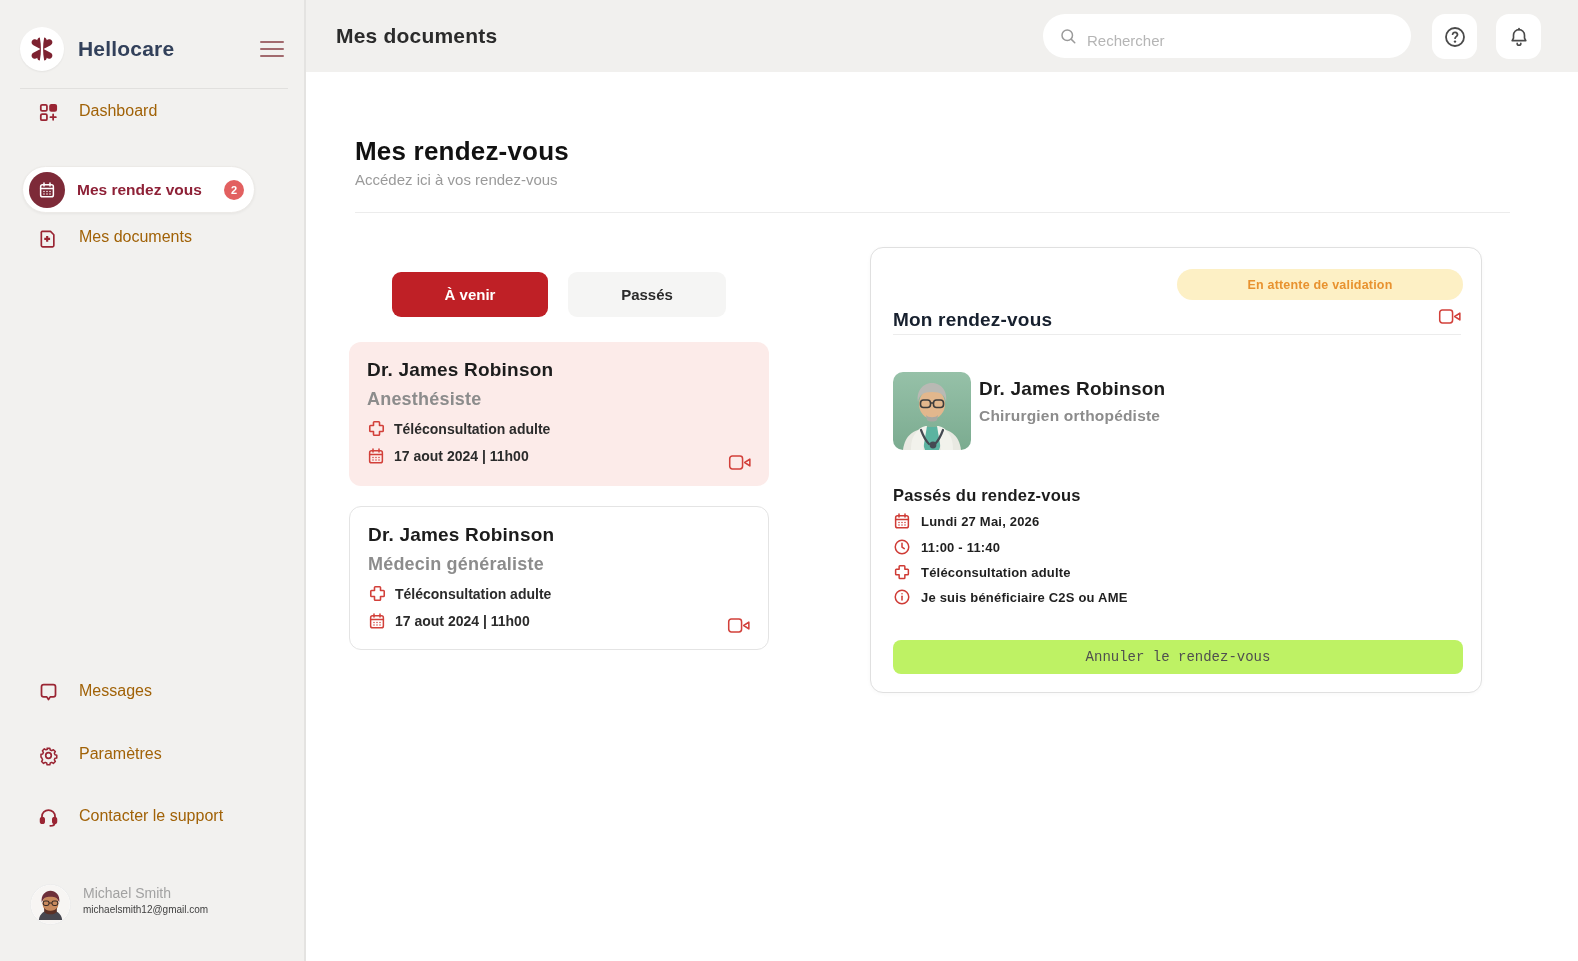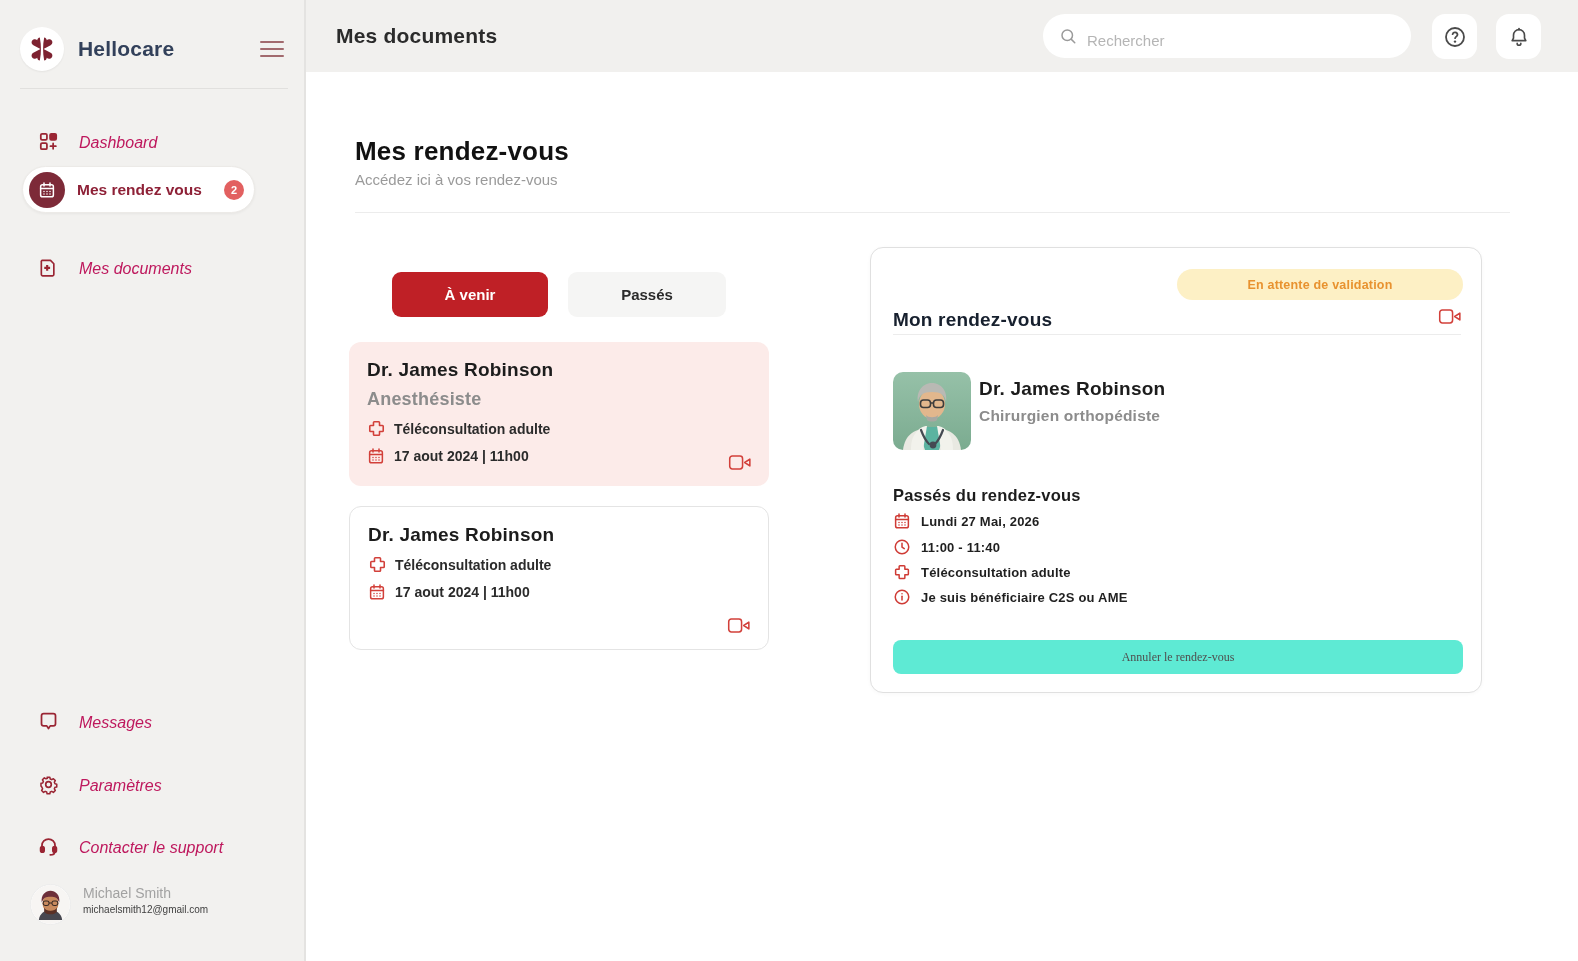--- a/index.html
+++ b/index.html
@@ -27,22 +27,22 @@
   .brand-row{position:absolute;left:20px;top:26px;right:20px;height:46px;
     display:flex;align-items:center;}
   .logo-circle{width:44px;height:44px;border-radius:50%;background:#fff;
     display:flex;align-items:center;justify-content:center;box-shadow:0 1px 2px rgba(0,0,0,.06);}
   .brand-name{margin-left:14px;font-size:21px;font-weight:700;color:var(--navy);letter-spacing:.2px;}
   .hamburger{margin-left:auto;width:24px;height:16px;display:flex;flex-direction:column;
     justify-content:space-between;cursor:pointer;}
   .hamburger span{display:block;height:2px;background:#a26a6e;border-radius:2px;}
   .side-divider{position:absolute;left:20px;right:16px;top:88px;height:1px;background:#e1e0de;}
 
-  .nav-item{position:absolute;left:22px;right:28px;height:50px;display:flex;align-items:flex-end;
-    cursor:pointer;color:#be185d;font-size:16px;font-style:italic;}
+  .nav-item{position:absolute;left:22px;right:28px;height:50px;display:flex;align-items:flex-start;
+    cursor:pointer;color:#a16207;font-size:16px;}
   .nav-item .ni-icon{width:22px;margin-left:16px;margin-right:19px;color:var(--icon-red);}
   .nav-dashboard{top:102px;}
   .nav-documents{top:228px;}
   .nav-messages{top:682px;}
   .nav-settings{top:745px;}
   .nav-support{top:807px;}
 
   .nav-active{position:absolute;left:22px;top:166px;width:233px;height:47px;background:#fff;
     border:1px solid #eceae7;border-radius:25px;display:flex;align-items:center;cursor:pointer;
     box-shadow:0 1px 3px rgba(0,0,0,.05);}
@@ -105,22 +105,22 @@
   .panel-video{position:absolute;right:19px;top:59px;width:24px;color:var(--video-red);cursor:pointer;}
   .panel-divider{position:absolute;left:22px;right:20px;top:86px;height:1px;background:#ececec;}
   .doc-photo{position:absolute;left:22px;top:124px;width:78px;height:78px;border-radius:10px;overflow:hidden;}
   .doc-name{position:absolute;left:108px;top:130px;font-size:19px;font-weight:700;color:#1c1c1c;letter-spacing:.2px;}
   .doc-spec{position:absolute;left:108px;top:159px;font-size:15.5px;font-weight:700;color:#8c8c8c;letter-spacing:.2px;text-align:right;}
   .details-title{position:absolute;left:22px;top:238px;font-size:16.5px;font-weight:700;color:#1c1c1c;letter-spacing:.2px;}
   .detail-row{position:absolute;left:22px;display:flex;align-items:center;color:#1f1f1f;
     font-size:13px;font-weight:700;letter-spacing:.2px;}
   .detail-row .ri{width:18px;margin-right:10px;color:#cf3b35;}
   .dr-0{top:264px;} .dr-1{top:290px;} .dr-2{top:315px;} .dr-3{top:340px;}
-  .cancel-btn{position:absolute;left:22px;top:392px;width:570px;height:34px;background:#5eead4;border:none;
-    border-radius:8px;font-size:12px;color:#4f4f4f;cursor:pointer;font-family:Liberation Serif, serif;}
+  .cancel-btn{position:absolute;left:22px;top:392px;width:570px;height:34px;background:#bef264;border:none;
+    border-radius:8px;font-size:14px;color:#4f4f4f;cursor:pointer;font-family:Liberation Mono, monospace;}
 </style>
 </head>
 <body>
 
 <aside class="sidebar">
   <div class="brand-row">
     <div class="logo-circle">
       <svg width="26" height="26" viewBox="0 0 24 24" fill="#7d2230">
         <path d="M11 12 4.6 7.4C2.6 5.9 3 2.9 5.4 2.2c1.3-.4 2.7.1 3.4 1.2.2-1.3 1.3-2.3 2.7-2.3v5.8z" transform="rotate(-8 12 12)"></path>
         <path d="M13 12l6.4-4.6c2-1.5 1.6-4.5-.8-5.2-1.3-.4-2.7.1-3.4 1.2-.2-1.3-1.3-2.3-2.7-2.3v5.8z" transform="rotate(8 12 12)"></path>
@@ -283,20 +283,21 @@
     <span class="card-video">
       <svg width="24" height="19" viewBox="0 0 28 20" fill="none" stroke="currentColor" stroke-width="1.8" stroke-linejoin="round">
         <rect x="2" y="2.5" width="15" height="15" rx="3"></rect>
         <path d="M19.5 10l6-4v8z"></path>
       </svg>
     </span>
   </div>
 
   <div class="appt-card card-2">
     <div class="appt-doctor">Dr. James Robinson</div>
+    <div class="appt-spec">Médecin généraliste</div>
     <div class="appt-row">
       <span class="ri">
         <svg width="19" height="19" viewBox="0 0 24 24" fill="none" stroke="currentColor" stroke-width="2" stroke-linejoin="round">
           <path d="M9.2 3.5h5.6a1 1 0 0 1 1 1v3.7h3.7a1 1 0 0 1 1 1v5.6a1 1 0 0 1-1 1h-3.7v3.7a1 1 0 0 1-1 1H9.2a1 1 0 0 1-1-1v-3.7H4.5a1 1 0 0 1-1-1V9.2a1 1 0 0 1 1-1h3.7V4.5a1 1 0 0 1 1-1z"></path>
         </svg>
       </span>
       <span>Téléconsultation adulte</span>
     </div>
     <div class="appt-row">
       <span class="ri">

